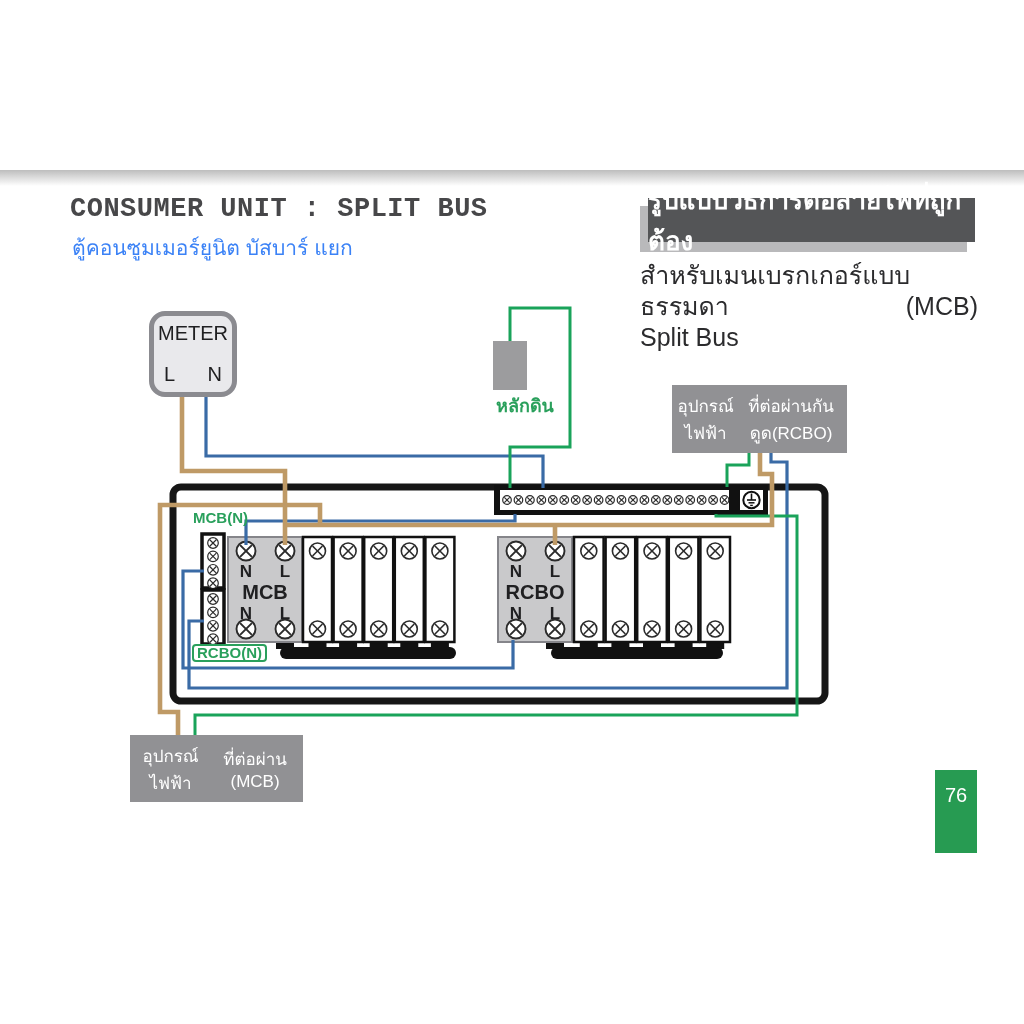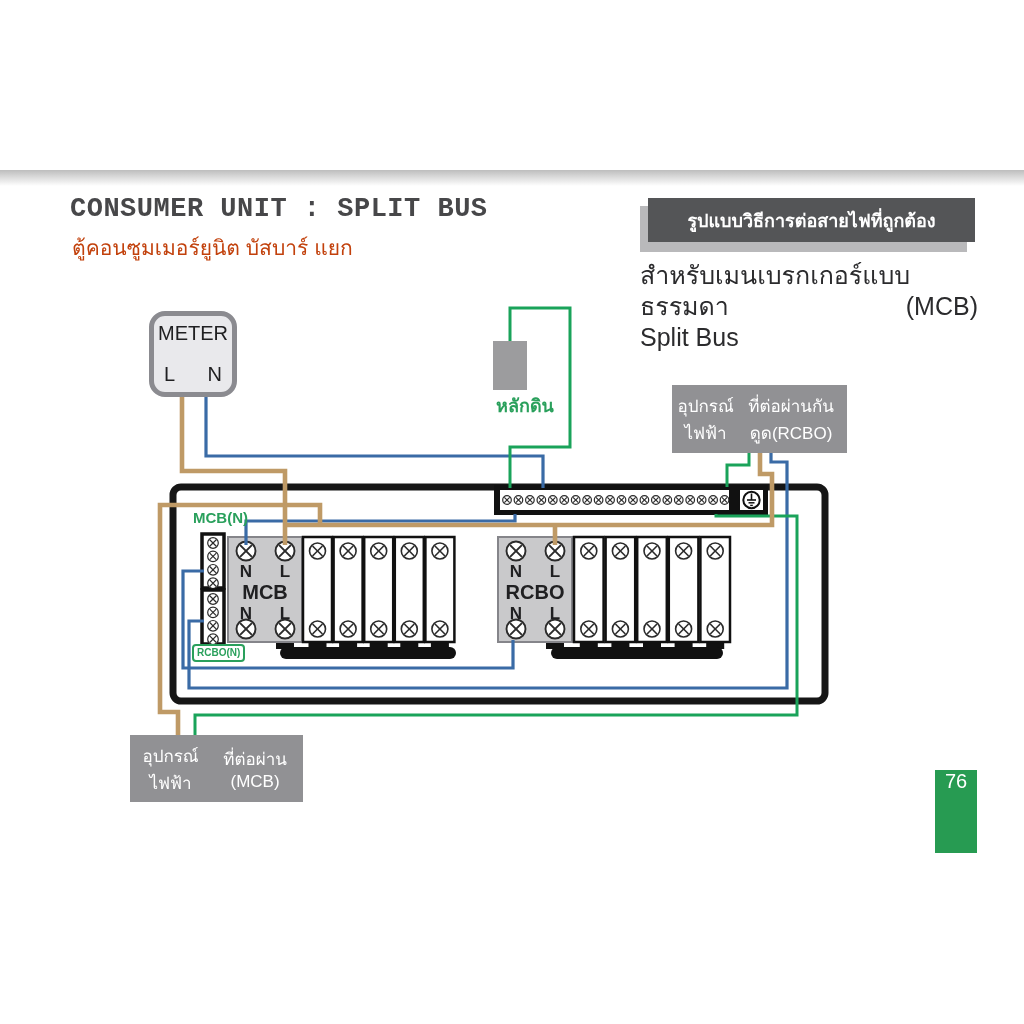--- a/index.html
+++ b/index.html
@@ -4,47 +4,47 @@
 <style>
   html,body{margin:0;padding:0;background:#ffffff;}
   body{width:1024px;height:1024px;position:relative;overflow:hidden;
        font-family:"Liberation Sans",sans-serif;}
   .abs{position:absolute;}
   #page-shadow{left:0;top:170px;width:1024px;height:16px;
     background:linear-gradient(#bdbdbd,rgba(255,255,255,0));}
   #main-title{left:70px;top:194px;font-family:Liberation Mono, monospace;
     font-stretch:condensed;font-weight:bold;font-size:27px;color:#474749;
     letter-spacing:0.5px;}
-  #sub-title{left:72px;top:231px;font-size:21px;color:#c2410c;}
+  #sub-title{left:72px;top:231px;font-size:21px;color:#3b82f6;}
   #callout-shadow{left:640px;top:206px;width:327px;height:46px;background:#b9b9bb;}
   #callout-heading{left:648px;top:198px;width:327px;height:44px;background:#545557;
-    color:#ffffff;font-size:18px;font-weight:600;display:flex;
+    color:#ffffff;font-size:26px;font-weight:600;display:flex;
     align-items:center;justify-content:center;}
   #callout-body{left:640px;top:260px;width:338px;font-size:25px;color:#2b2b2d;
     line-height:31px;}
   .para-line{text-align:justify;text-align-last:justify;}
   .para-line.last{text-align-last:left;}
   #meter-box{left:149px;top:311px;width:78px;height:76px;background:#e9e9ec;
     border:5px solid #8b8b90;border-radius:16px;color:#202022;font-weight:normal;}
   #meter-label{position:absolute;top:6px;width:100%;text-align:center;font-size:20px;}
   #meter-l{position:absolute;left:10px;bottom:6px;font-size:20px;}
   #meter-n{position:absolute;right:10px;bottom:6px;font-size:20px;}
   #ground-rod-label{left:475px;top:391px;width:100px;text-align:center;
     font-size:18px;font-weight:600;color:#2aa05c;}
   #mcb-neutral-label{left:193px;top:509px;font-size:15px;font-weight:bold;color:#2aa05c;}
-  #rcbo-neutral-label{left:192px;top:644px;font-size:10px;font-weight:bold;
+  #rcbo-neutral-label{left:192px;top:644px;font-size:15px;font-weight:bold;
     color:#2aa05c;border:2px solid #2aa05c;border-radius:4px;background:#ffffff;
     padding:0 3px;line-height:14px;}
   .appliance-box{background:#919194;color:#ffffff;font-size:17px;
     display:flex;flex-direction:row;align-items:center;justify-content:space-evenly;
     text-align:center;padding:4px 2px;box-sizing:border-box;}
   #appliance-rcbo{left:672px;top:385px;width:175px;height:68px;}
   #appliance-mcb{left:130px;top:735px;width:173px;height:67px;}
   #page-badge{left:935px;top:770px;width:42px;height:83px;background:#279b52;
-    color:#ffffff;font-size:20px;text-align:center;
+    color:#ffffff;font-size:20px;text-align:center;padding-top:14px;
     box-sizing:border-box;}
   #wiring-svg{left:0;top:0;}
 </style>
 </head>
 <body>
 
 <div class="abs" id="page-shadow"></div>
 
 <div class="abs" id="main-title">CONSUMER UNIT : SPLIT BUS</div>
 <div class="abs" id="sub-title">ตู้คอนซูมเมอร์ยูนิต บัสบาร์ แยก</div>

